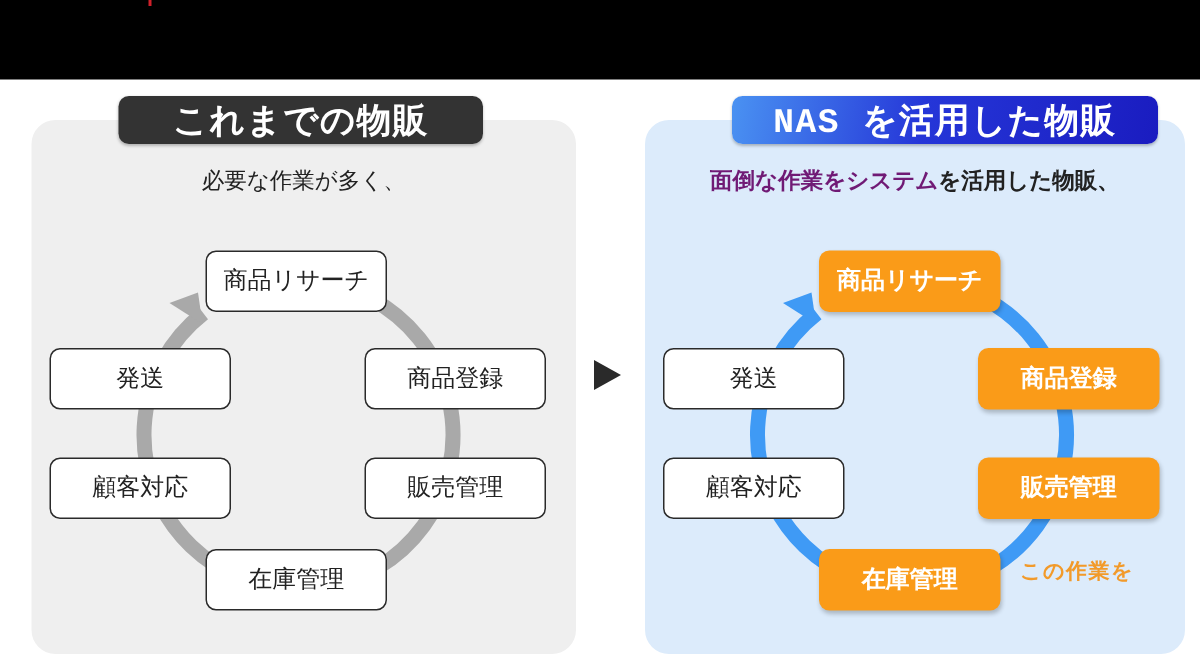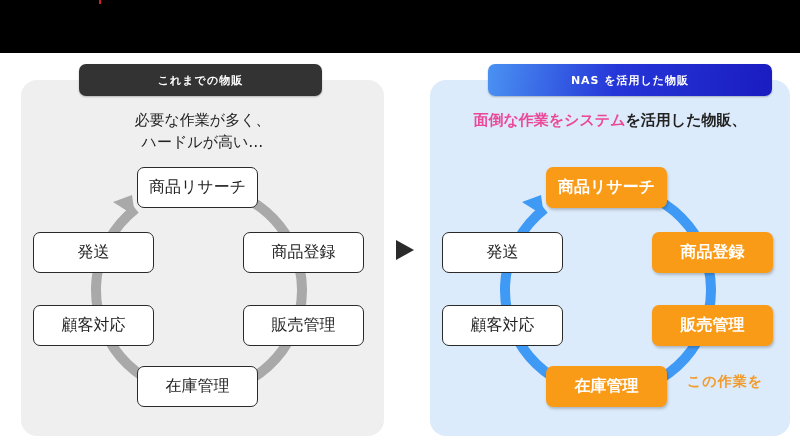--- a/index.html
+++ b/index.html
@@ -10,72 +10,72 @@
   }
   .topband { position: absolute; left: 0; top: 0; width: 800px; height: 53px; background: #000; }
   .topband .mark { position: absolute; left: 99px; top: 0; width: 2px; height: 4px; background: #d0202a; }
 
   .panel { position: absolute; top: 80px; height: 356px; border-radius: 16px; }
   .panel.left { left: 21px; width: 363px; background: #efefef; }
   .panel.right { left: 430px; width: 360px; background: #dcebfb; }
 
   .pill {
     position: absolute; top: 64px; height: 32px; border-radius: 7px;
-    color: #fff; font-size: 11px; font-weight: bold; letter-spacing: 1px;
+    color: #fff; font-size: 23px; font-weight: bold; letter-spacing: 1px;
     display: flex; align-items: center; justify-content: center;
     box-shadow: 0 1px 2px rgba(0,0,0,0.25);
+    font-family: Liberation Mono, monospace;
   }
   .pill.left { left: 79px; width: 243px; background: #333333; }
   .pill.right { left: 488px; width: 284px; background: linear-gradient(100deg, #4a92f2 0%, #2536d8 45%, #1a1cc0 100%); }
 
   .subtitle {
     position: absolute; text-align: center; font-size: 15px; line-height: 22px;
     color: #222; font-weight: bold;
   }
   .subtitle.left { left: 21px; width: 363px; top: 109px; font-weight: normal; }
   .subtitle.right { left: 430px; width: 360px; top: 109px; }
-  .subtitle .hl { color: #ec4899; margin-top: 41px; }
+  .subtitle .hl { color: #701a75; margin-top: 41px; }
 
   svg.ring { position: absolute; left: 0; top: 0; }
 
   .box {
     position: absolute; width: 121px; height: 41px; border-radius: 7px;
     display: flex; align-items: center; justify-content: center;
     font-size: 16px; box-sizing: border-box;
   }
   .box.white { background: #fff; border: 1.5px solid #2a2a2a; color: #222; }
   .box.orange { background: #fa9b18; border: none; color: #fff; font-weight: bold;
     box-shadow: 1px 2px 3px rgba(0,0,0,0.22); }
 
   .arrow-mid {
     position: absolute; left: 396px; top: 240px; width: 0; height: 0;
     border-top: 10px solid transparent; border-bottom: 10px solid transparent;
     border-left: 18px solid #2a2a2a;
   }
   .automate {
-    position: absolute; left: 680px; top: 370px; width: 90px; text-align: center;
+    position: absolute; left: 680px; top: 370px; width: 90px; text-align: left;
     font-size: 14px; font-weight: bold; color: #f29a2a; line-height: 22px; letter-spacing: 1px;
   }
 </style>
 </head>
 <body>
 
 <div class="topband">
   <div class="mark"></div>
 </div>
 
 <div class="panel left"></div>
 <div class="panel right"></div>
 
 <div class="pill left">これまでの物販</div>
 <div class="pill right">NAS を活用した物販</div>
 
 <div class="subtitle left">
   <div>必要な作業が多く、</div>
-  <div>ハードルが高い…</div>
 </div>
 <div class="subtitle right">
   <div><span class="hl">面倒な作業をシステム</span><span>を活用した物販、</span></div>
 </div>
 
 <svg class="ring" width="800" height="447">
   <g id="ring-left">
       <path d="M 135.58686804145722 208.83489237850762 A 103 103 0 1 0 247.35557096694674 199.05639793553053" fill="none" stroke="#a9a9a9" stroke-width="10"></path>
       <polygon points="132,195 135,216 113,202" fill="#a9a9a9"></polygon>
     </g>

